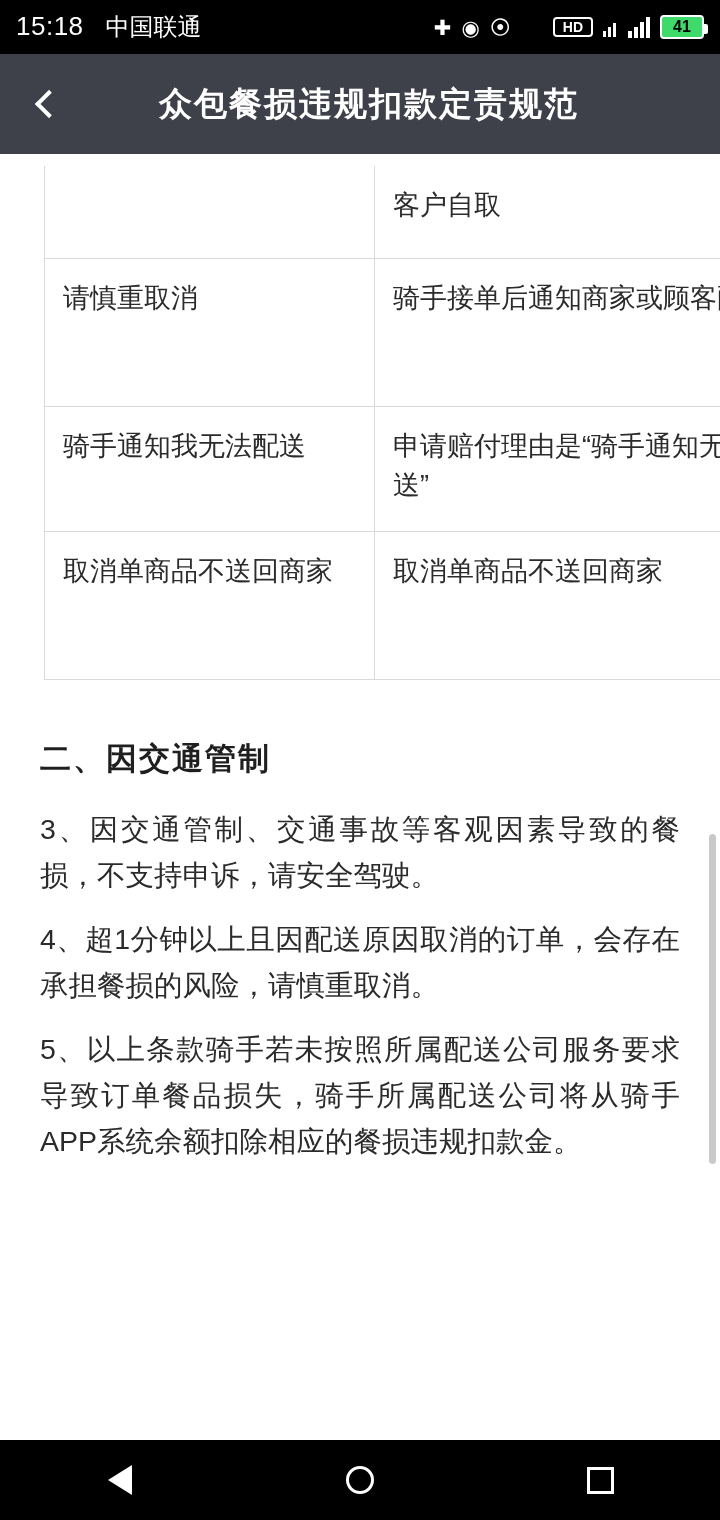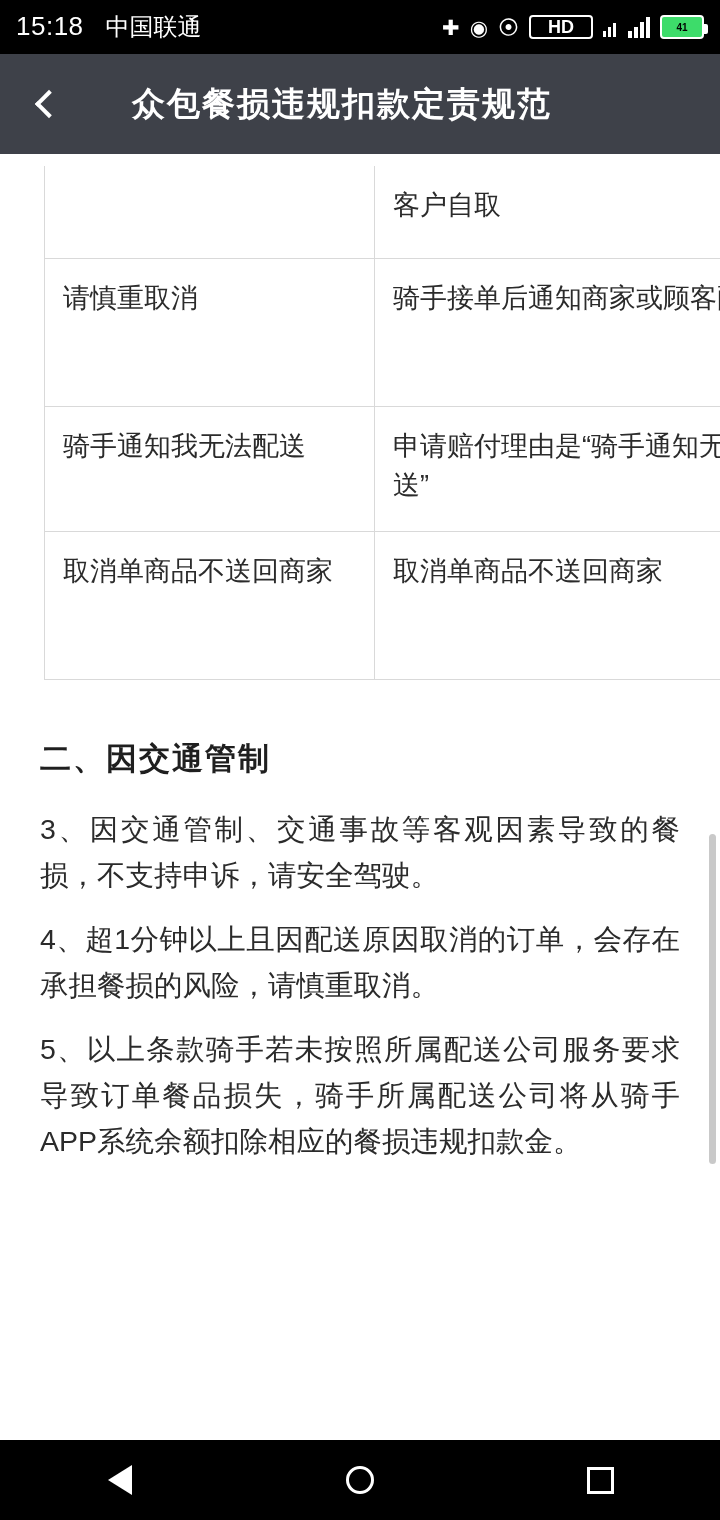--- a/index.html
+++ b/index.html
@@ -30,24 +30,25 @@
   }
   .sb-left { display: flex; align-items: flex-start; gap: 22px; }
   .sb-time { font-size: 26px; letter-spacing: 0.5px; }
   .sb-carrier { font-size: 24px; }
   .sb-spacer { flex: 1; }
   .sb-right { display: flex; align-items: center; gap: 10px; }
   .sb-icon { font-size: 21px; line-height: 1; display: inline-block; }
   .badge-hd {
     border: 2px solid #ffffff;
     border-radius: 4px;
-    font-size: 18px;
+    font-size: 14px;
     font-weight: bold;
-    padding: 1px 17px;
+    padding: 1px 8px;
     line-height: 1;
+    margin-left: 32px;
   }
   .sig-bars { display: flex; align-items: flex-end; gap: 2px; height: 22px; }
   .sig-bars i { width: 4px; background: #ffffff; display: block; }
   .sig-bars i:nth-child(1) { height: 7px; }
   .sig-bars i:nth-child(2) { height: 11px; }
   .sig-bars i:nth-child(3) { height: 16px; }
   .sig-bars i:nth-child(4) { height: 21px; }
   .sig-small { display: flex; align-items: flex-end; gap: 2px; height: 20px; margin-right: 2px;}
   .sig-small i { width: 3px; background: #ffffff; display: block; }
   .sig-small i:nth-child(1) { height: 6px; }
@@ -59,30 +60,31 @@
     border-radius: 4px;
     position: relative;
     display: flex; align-items: center; justify-content: center;
     background: #3ddc6a;
   }
   .battery:after {
     content: "";
     position: absolute; right: -6px; top: 7px;
     width: 4px; height: 10px; background: #ffffff; border-radius: 0 2px 2px 0;
   }
-  .battery span { font-size: 10px; color: #000000; font-weight: bold; text-align: right; }
+  .battery span { font-size: 16px; color: #000000; font-weight: bold; text-align: right; }
 
   
   .appbar {
     height: 100px;
     background: #3e4149;
     display: flex;
     align-items: center;
     padding: 0 18px;
     position: relative;
+    gap: 27px;
   }
   .back-btn {
     width: 56px; height: 56px;
     display: flex; align-items: center; justify-content: center;
     cursor: pointer;
   }
   .chev {
     width: 20px; height: 20px;
     border-left: 4px solid #ffffff;
     border-bottom: 4px solid #ffffff;

